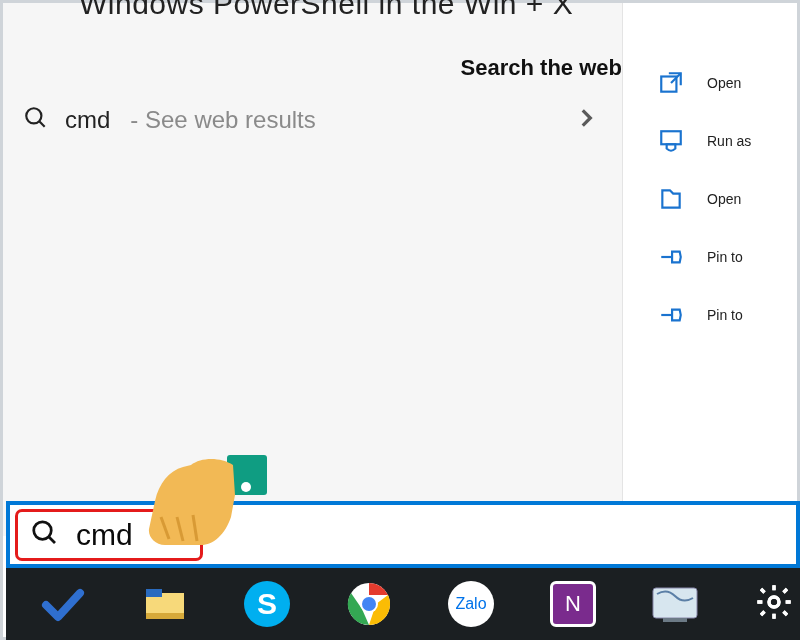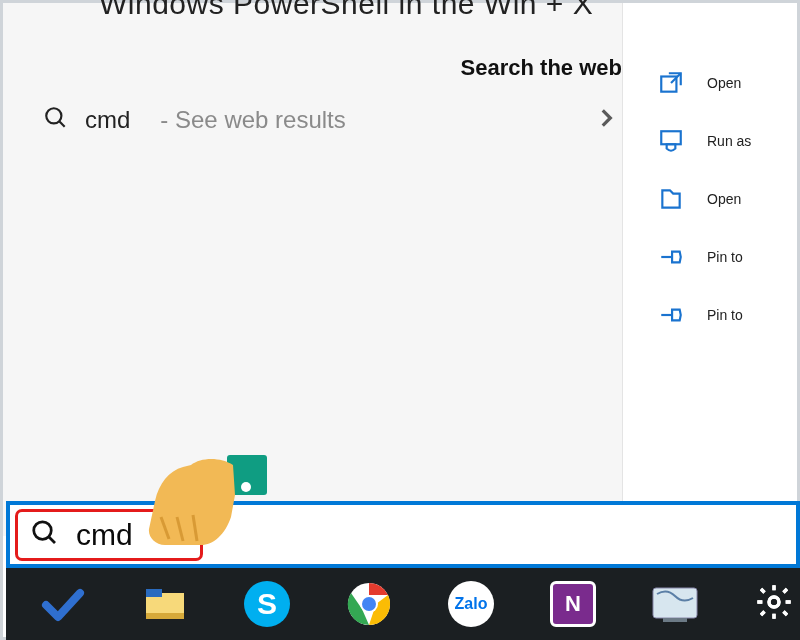--- a/index.html
+++ b/index.html
@@ -5,39 +5,39 @@
   * { margin: 0; padding: 0; box-sizing: border-box; font-family: "Segoe UI", Arial, sans-serif; }
   html, body { width: 800px; height: 640px; overflow: hidden; }
   .frame {
     width: 800px; height: 640px;
     background: #fff;
     border: 3px solid #cfd4d9;
     position: relative;
   }
   .search-panel {
     position: absolute; left: 0; top: 0; width: 620px; height: 533px;
-    background: #f6f6f6; border-right: 1px solid #e4e4e4; padding-left: 20px;
+    background: #f6f6f6; border-right: 1px solid #e4e4e4;
   }
   .cut-line {
     font-size: 30px; color: #222; font-weight: 400; letter-spacing: 0.5px;
     padding-left: 76px; padding-top: -2px; margin-top: -16px; white-space: nowrap;
   }
   .heading {
     font-size: 22px; font-weight: 600; color: #111;
     padding: 34px 0 18px 20px;
     text-align: right;
   }
   .web-row {
     display: flex; align-items: center; justify-content: space-between;
     width: 582px; margin-left: 16px; margin-top: 4px;
     cursor: pointer; padding: 2px 2px 2px 4px;
   }
   .web-row .left { display: flex; align-items: center; gap: 16px; }
   .web-row .q { font-size: 24px; color: #232323; }
-  .web-row .dash { font-size: 24px; color: #8a8a8a; margin-left: 14px; }
+  .web-row .dash { font-size: 24px; color: #8a8a8a; margin-left: 4px; }
   .chev { color: #5a5a5a; }
   .search-icon { color: #222; }
   
   .action-col {
     position: absolute; left: 654px; top: 66px; width: 160px;
     display: flex; flex-direction: column; gap: 30px;
   }
   .action-item { display: flex; align-items: center; gap: 22px; cursor: pointer; }
   .action-item span.txt { font-size: 14px; color: #222; white-space: nowrap; }
   .ai-icon { color: #1a73cf; display: inline-flex; width: 28px; height: 28px; align-items: center; justify-content: center; }
@@ -53,21 +53,21 @@
   }
   .search-highlight .sq { font-size: 30px; color: #0a0a0a; }
   
   .hand { position: absolute; left: 138px; top: 444px; width: 130px; height: 100px; pointer-events:none; }
   
   .taskbar {
     position: absolute; left: 3px; top: 565px; width: 794px; height: 72px;
     background: #1b1f22; display: flex; align-items: center; gap: 52px; padding-left: 32px;
   }
   .tb-item { width: 50px; height: 50px; display:flex; align-items:center; justify-content:center; cursor:pointer; }
-  .tb-square { width: 46px; height: 46px; border-radius: 6px; display:flex; align-items:center; justify-content:center; font-size: 22px; font-weight: 700; }
+  .tb-square { width: 46px; height: 46px; border-radius: 6px; display:flex; align-items:center; justify-content:center; font-size: 22px; font-weight: 400; }
   .tb-gear { position:absolute; right:6px; top:50%; transform:translateY(-50%); color:#fff; }
   .tb-gear svg { filter: drop-shadow(0 0 0 #fff); }
 </style>
 </head>
 <body>
 
 <div class="frame">
   <div class="search-panel">
     <div class="cut-line">Windows PowerShell in the Win + X</div>
     <div class="heading">Search the web</div>

